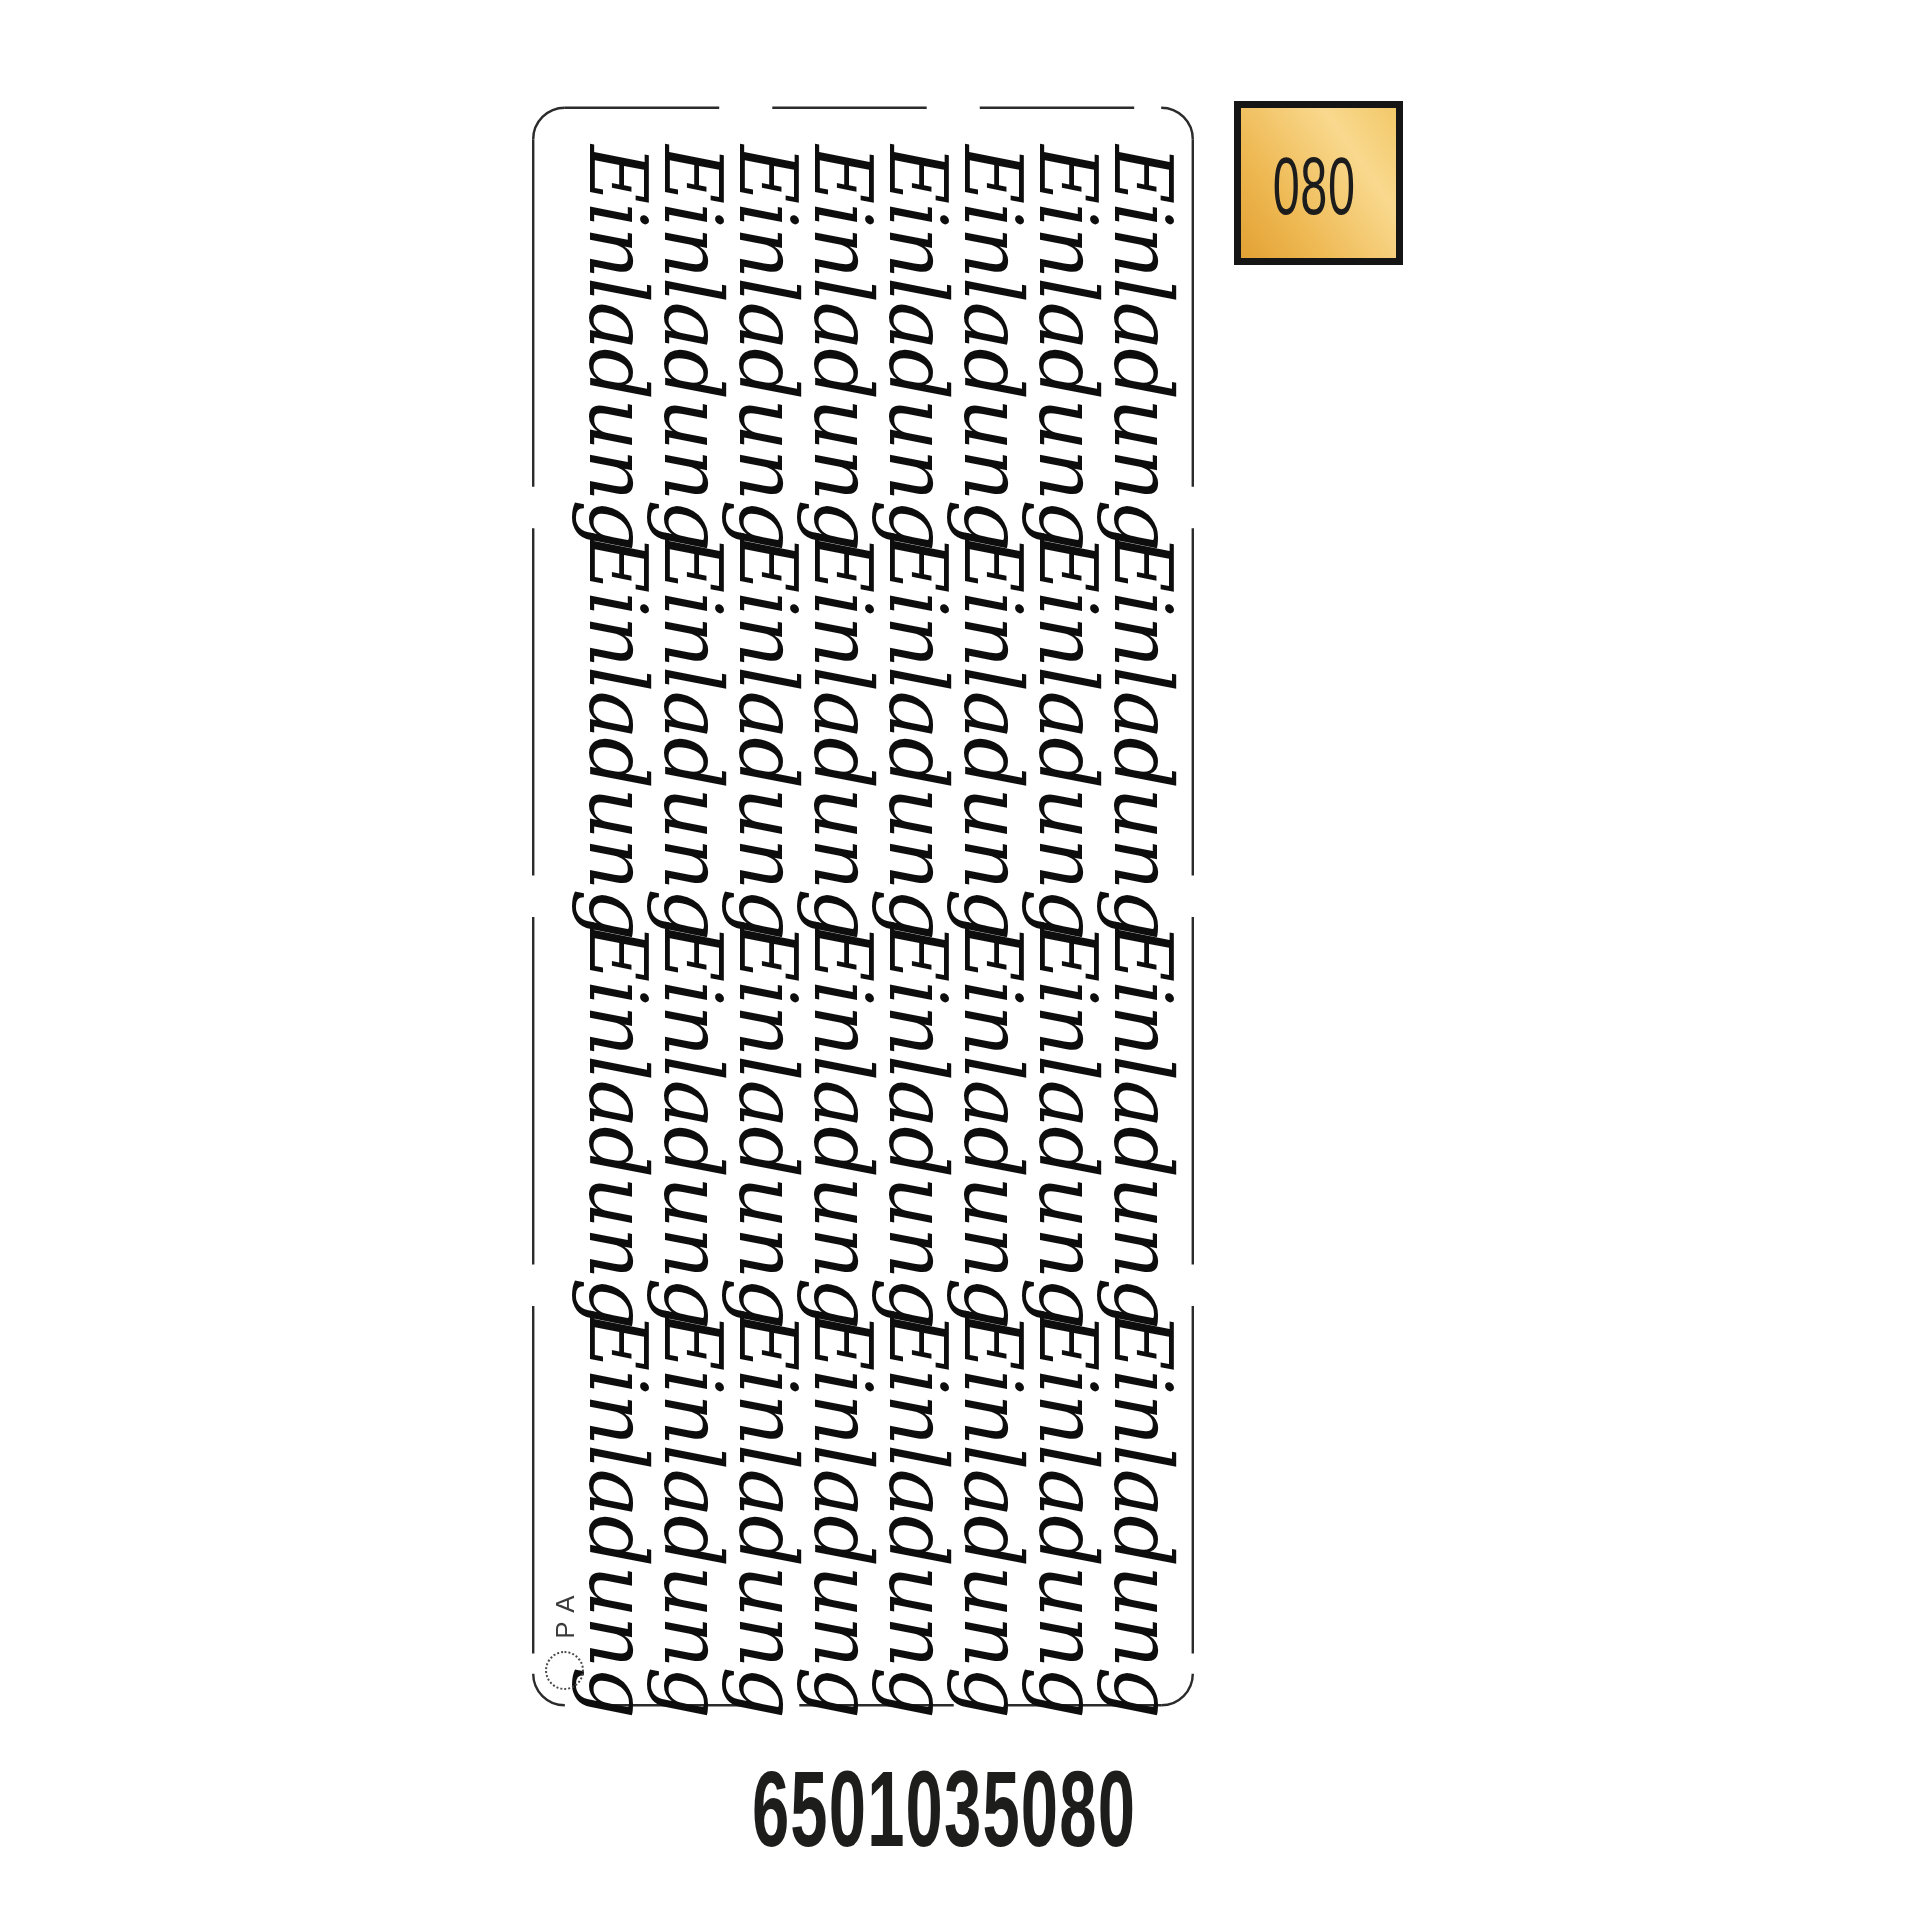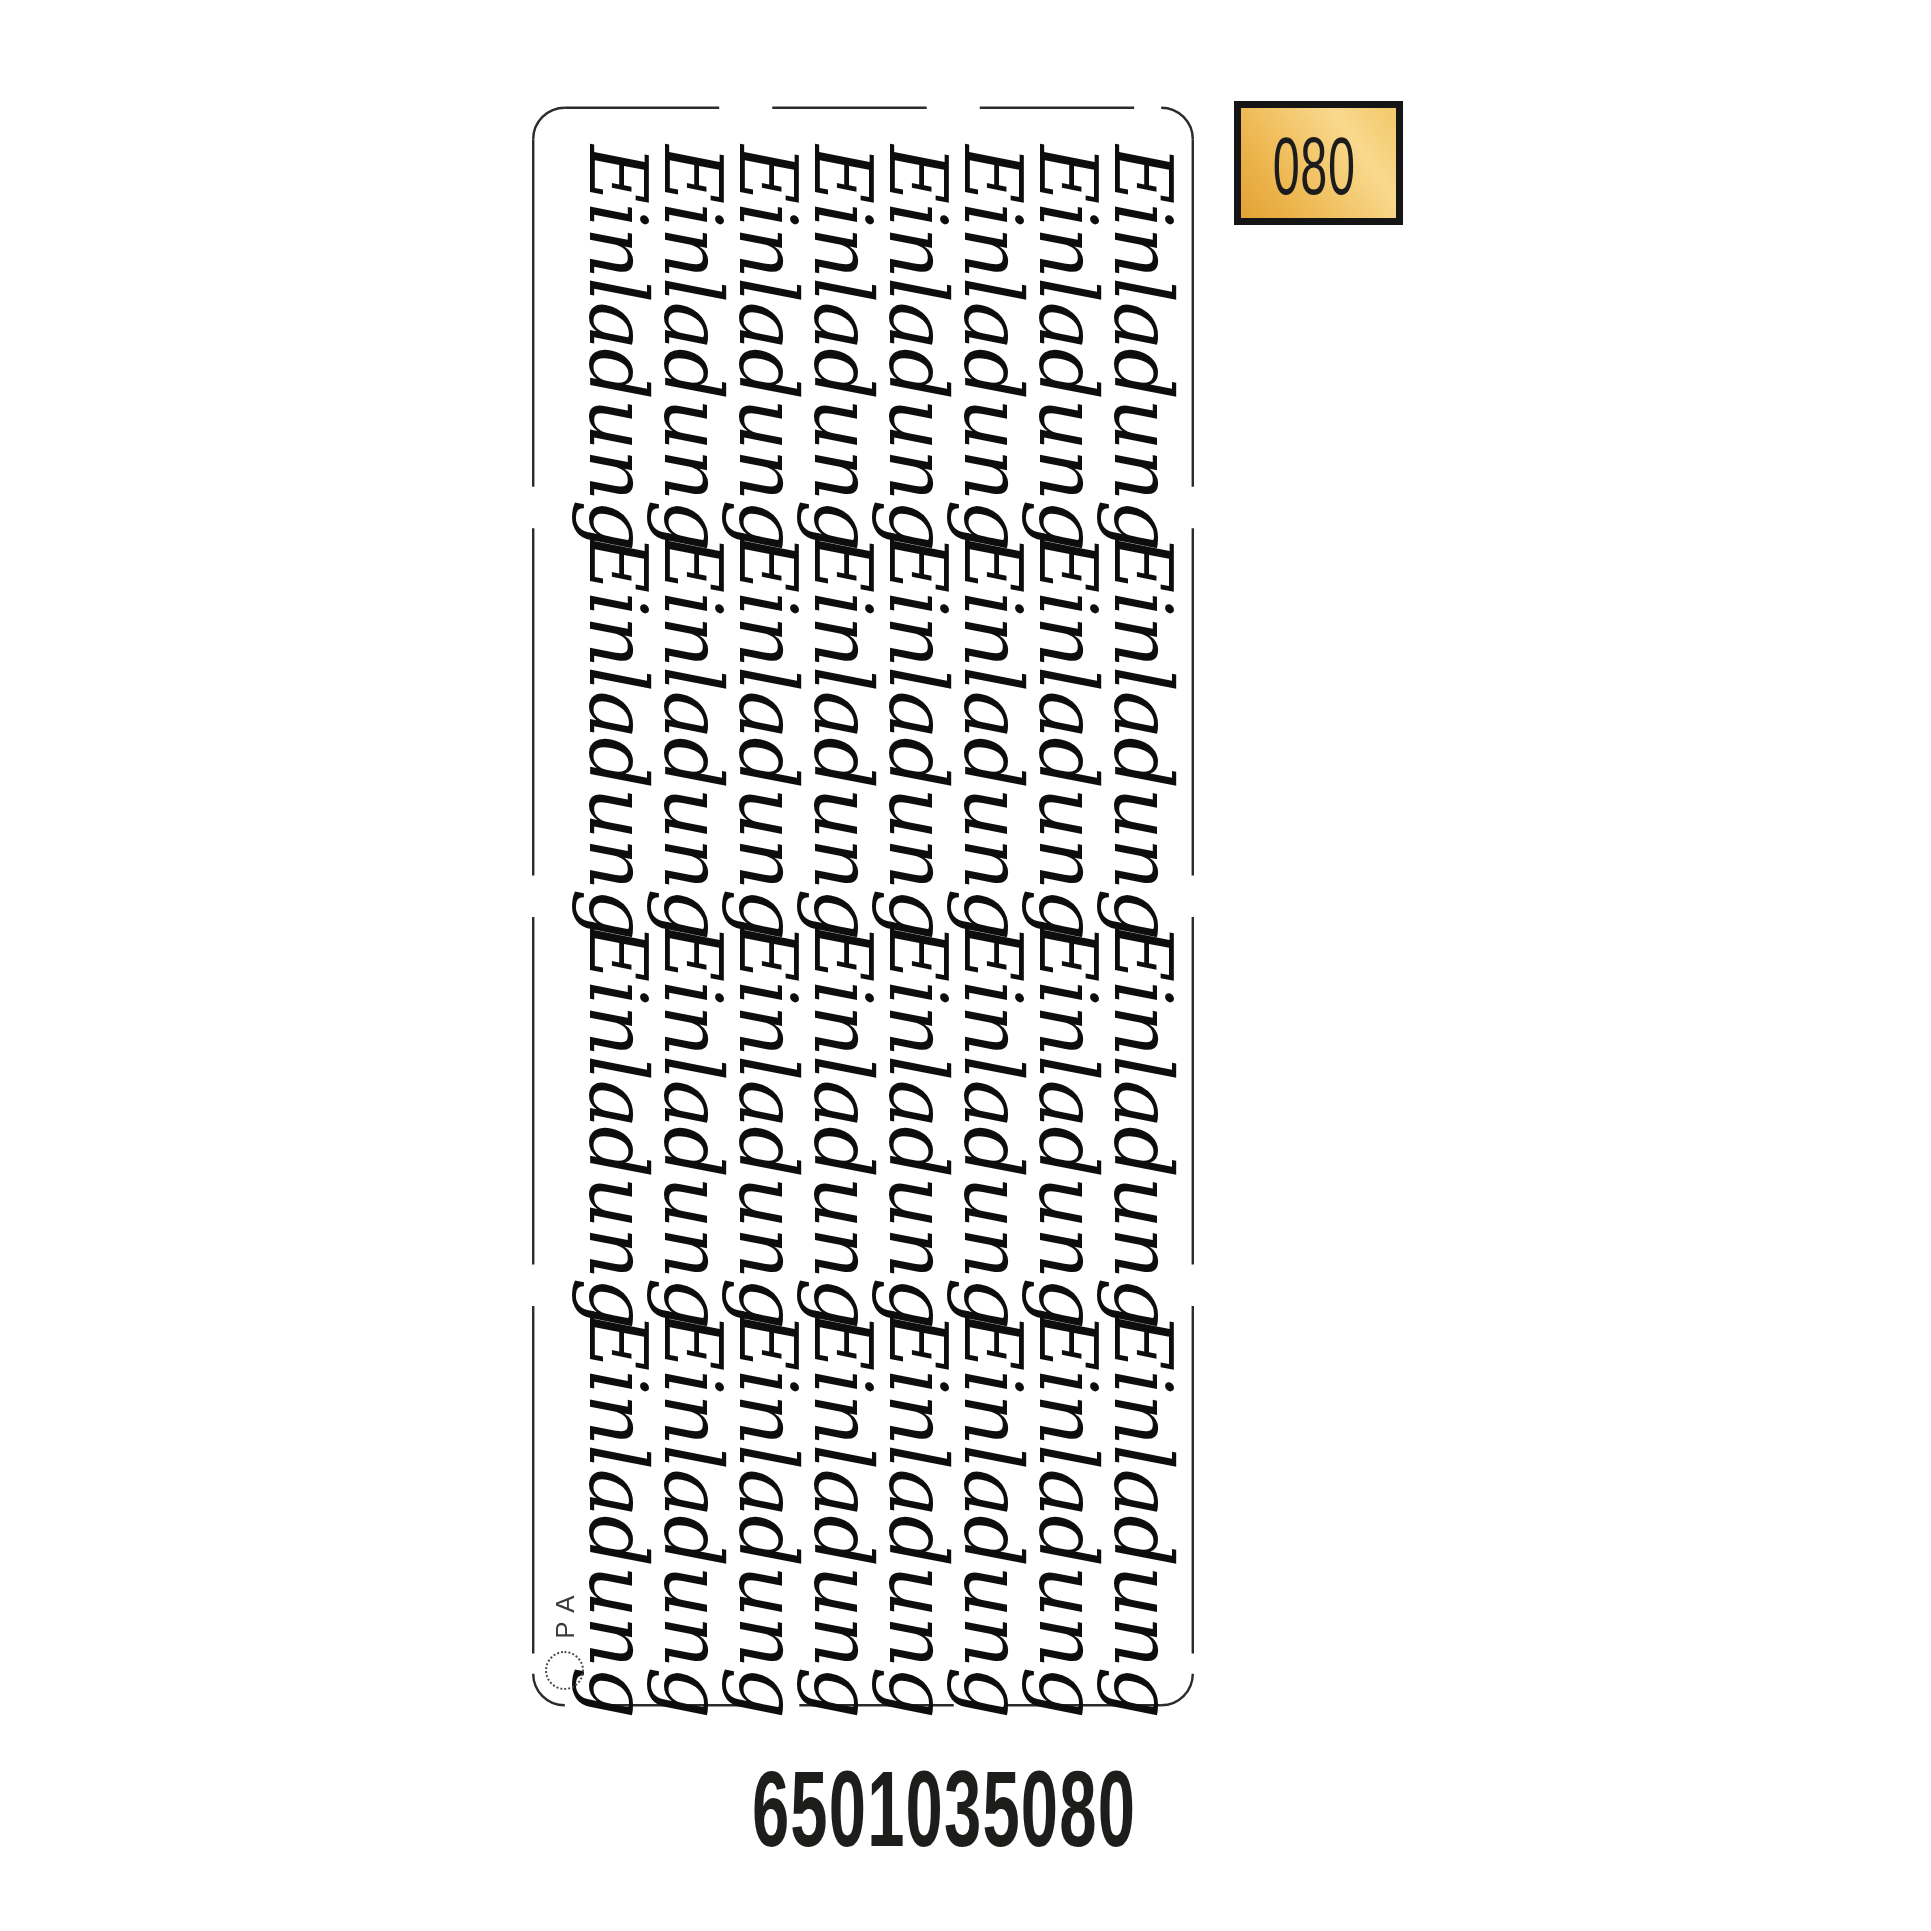--- a/index.html
+++ b/index.html
@@ -33,21 +33,21 @@
     display:block;width:29px;height:26px;line-height:26px;text-align:center;
     transform:rotate(-90deg);font-size:26px;color:#3a3a3a;
     font-family:"Liberation Sans",sans-serif;
   }
   .copyright-circle{
     width:39px;height:39px;margin-top:7.7px;border-radius:50%;
     border:2.9px dotted #4a4a4a;box-sizing:border-box;
   }
   
   .chip{
-    position:absolute;left:1234px;top:101px;width:169px;height:124px;
+    position:absolute;left:1234px;top:101px;width:169px;height:164px;
     box-sizing:border-box;border:7.7px solid var(--chip-border,#151515);
     background:linear-gradient(55deg,var(--gold-dark,#e2a133) 0%,#eeb852 30%,
                var(--gold-light,#f9d98e) 72%,#f2c869 100%);
     display:flex;align-items:center;justify-content:center;
   }
   .chip-label{
     font-size:81px;font-weight:400;color:#1c1c1c;
     transform:translate(-3.9px,2.9px) scaleX(0.6);
     font-family:"Liberation Sans",sans-serif;letter-spacing:1px;
   }

